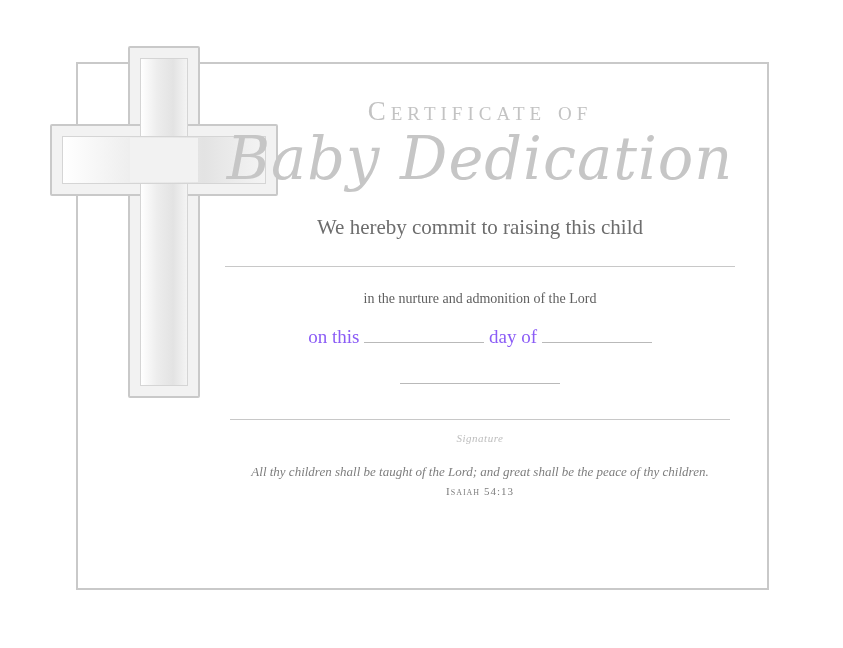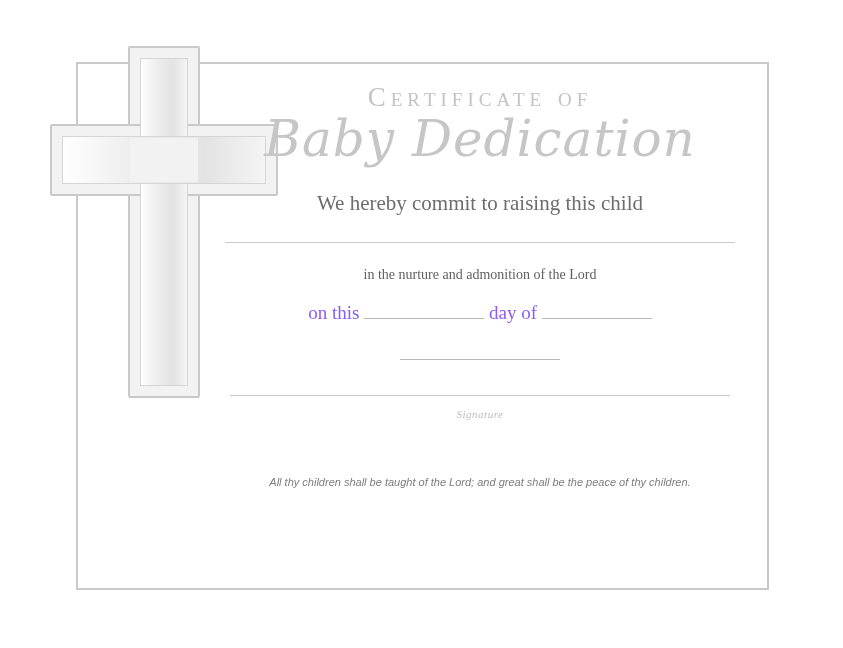--- a/index.html
+++ b/index.html
@@ -95,26 +95,26 @@
     text-align: center;
     color: #c0c0c0;
   }
   .title-small {
     font-family: "Liberation Serif", serif;
     font-size: 27px;
     letter-spacing: 5px;
     color: #c3c3c3;
     font-variant: small-caps;
     text-align: center;
-    margin-top: 12px;
+    margin-top: 26px;
   }
   .title-script {
     font-family: "DejaVu Serif", serif;
     font-style: italic;
-    font-size: 50px;
+    font-size: 59px;
     color: #c6c6c6;
     letter-spacing: 1px;
     margin-top: -2px;
     line-height: 1.15;
     text-align: center;
     white-space: nowrap;
   }
   .line1 {
     font-size: 21px;
     color: #6d6d6d;
@@ -168,25 +168,25 @@
   .signature-label {
     font-family: "Liberation Serif", serif;
     font-style: italic;
     font-size: 11px;
     color: #bdbdbd;
     margin-top: 12px;
     text-align: center;
     letter-spacing: 0.5px;
   }
   .verse {
-    font-family: Liberation Sans, sans-serif;
+    font-family: Liberation Serif, serif;
     font-style: italic;
-    font-size: 11px;
+    font-size: 13px;
     color: #7d7d7d;
-    margin-top: 56px;
+    margin-top: 20px;
     text-align: center;
   }
   .verse-ref {
     font-family: "Liberation Serif", serif;
     font-size: 11px;
     color: #7d7d7d;
     font-variant: small-caps;
     letter-spacing: 1px;
     margin-top: 5px;
     text-align: center;
@@ -230,15 +230,16 @@
       <span class="blank blank-lg"></span>
     </div>
 
 
     <div class="rule rule-sig"></div>
 
     <div class="signature-label">Signature</div>
 
     <div class="verse">All thy children shall be taught of the Lord; and great shall be the peace of thy children.</div>
 
+    <div class="verse-ref">Isaiah 54:13</div>
 
   </div>
 </div>
 
 </body></html>

